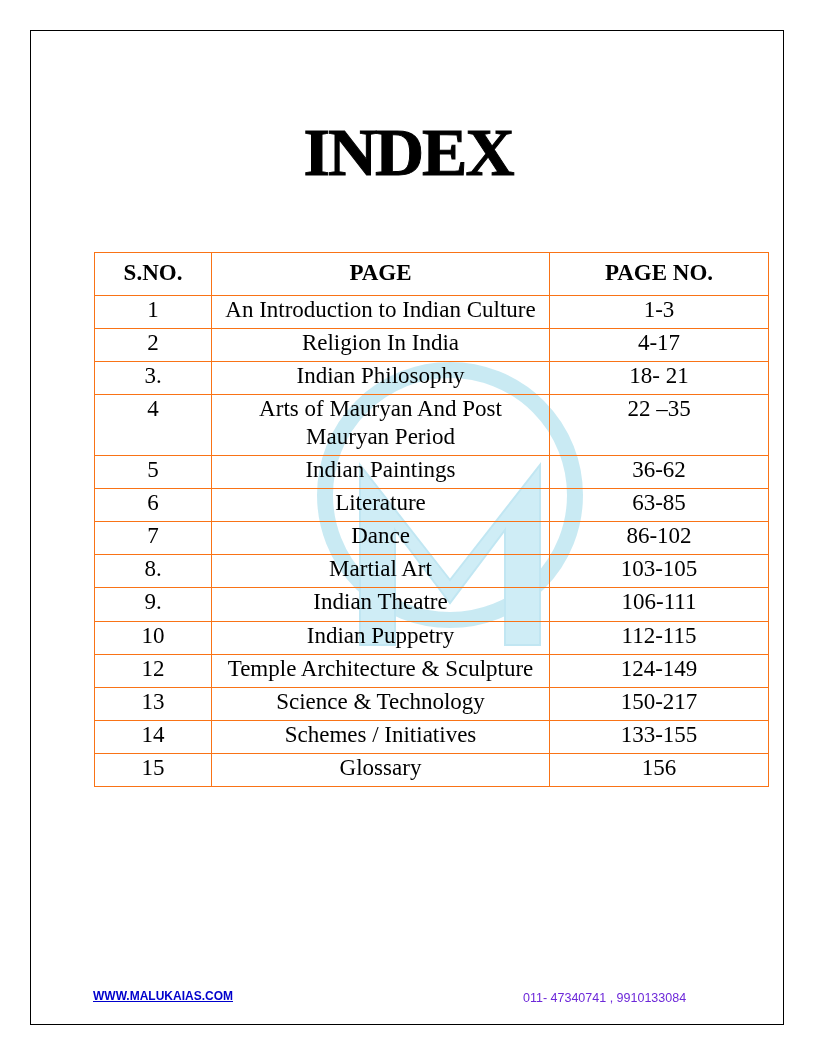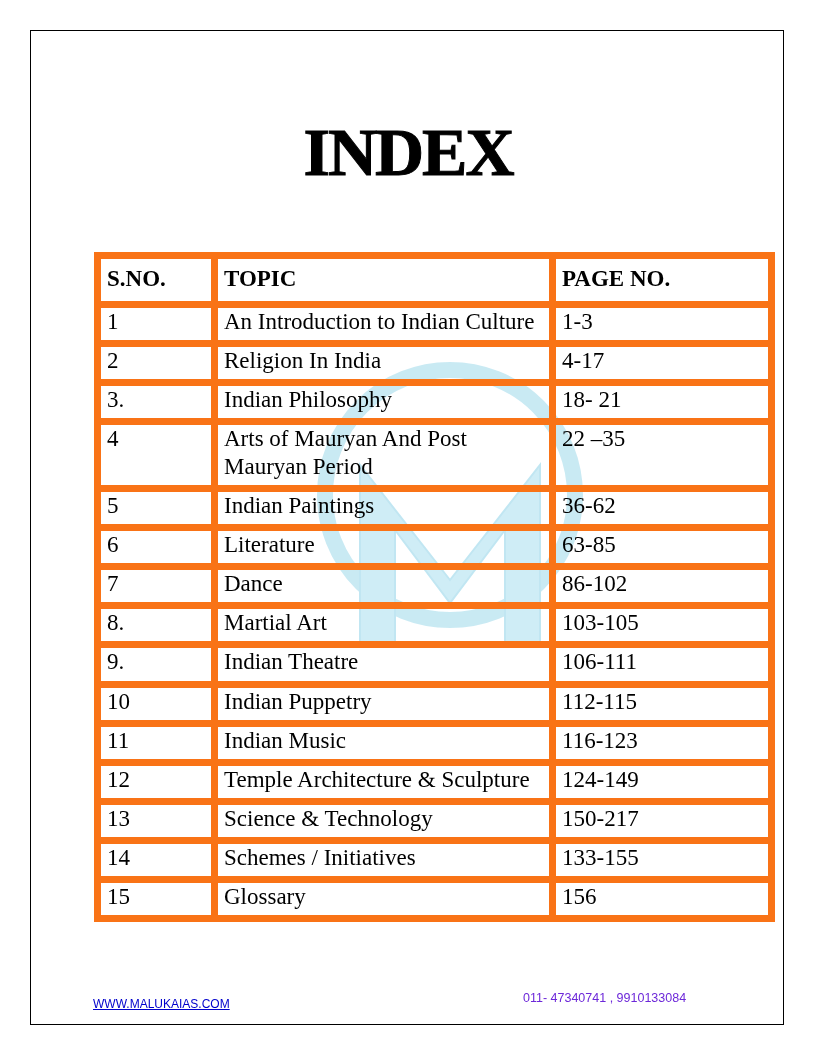--- a/index.html
+++ b/index.html
@@ -61,26 +61,26 @@
 
   table.index-table {
     position: absolute;
     left: 94px;
     top: 252px;
     width: 674px;
     border-collapse: collapse;
     table-layout: fixed;
   }
   table.index-table td, table.index-table th {
-    border: 7px solid #f97316;
+    border: 1px solid #f97316;
     padding: 0 6px 4px 6px;
     font-size: 23px;
     line-height: 1.22;
     vertical-align: top;
-    text-align: left;
+    text-align: center;
     font-weight: normal;
     font-family: "Liberation Serif", serif;
   }
   table.index-table th {
     font-weight: bold;
     padding-top: 6px;
     padding-bottom: 8px;
   }
   col.c-sno { width: 117px; }
   col.c-topic { width: 338px; }
@@ -93,25 +93,26 @@
   .footer {
     position: absolute;
     left: 0;
     top: 989px;
     width: 816px;
     height: 24px;
   }
   .footer-link {
     position: absolute;
     left: 93px;
-    top: 8px;
+    top: 0;
     font-family: "Liberation Sans", sans-serif;
     font-size: 12px;
     color: #0000cc;
     text-decoration: underline;
+    font-weight: bold;
   }
   .footer-phone {
     position: absolute;
     left: 523px;
     top: 2px;
     font-family: "Liberation Sans", sans-serif;
     font-size: 12.5px;
     color: #6d28d9;
   }
 </style>
@@ -133,21 +134,21 @@
 
   <table class="index-table">
     <colgroup>
       <col class="c-sno">
       <col class="c-topic">
       <col class="c-page">
     </colgroup>
     <thead>
       <tr>
         <th class="cell-sno">S.NO.</th>
-        <th class="cell-topic">TOPIC</th>
+        <th class="cell-topic">PAGE</th>
         <th class="cell-page">PAGE NO.</th>
       </tr>
     </thead>
     <tbody>
       <tr>
         <td class="cell-sno">1</td>
         <td class="cell-topic"> An Introduction to Indian Culture</td>
         <td class="cell-page">1-3</td>
       </tr>
       <tr>
@@ -187,25 +188,20 @@
       </tr>
       <tr>
         <td class="cell-sno">9.</td>
         <td class="cell-topic">Indian Theatre</td>
         <td class="cell-page">106-111</td>
       </tr>
       <tr>
         <td class="cell-sno">10</td>
         <td class="cell-topic">Indian Puppetry</td>
         <td class="cell-page">112-115</td>
-      </tr>
-      <tr>
-        <td class="cell-sno">11</td>
-        <td class="cell-topic">Indian Music</td>
-        <td class="cell-page">116-123</td>
       </tr>
       <tr>
         <td class="cell-sno">12</td>
         <td class="cell-topic">Temple Architecture &amp; Sculpture</td>
         <td class="cell-page">124-149</td>
       </tr>
       <tr>
         <td class="cell-sno">13</td>
         <td class="cell-topic">Science &amp; Technology</td>
         <td class="cell-page">150-217</td>

